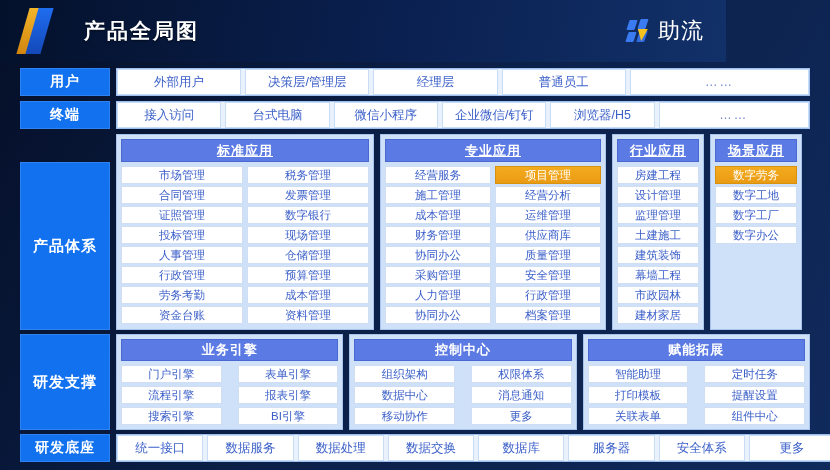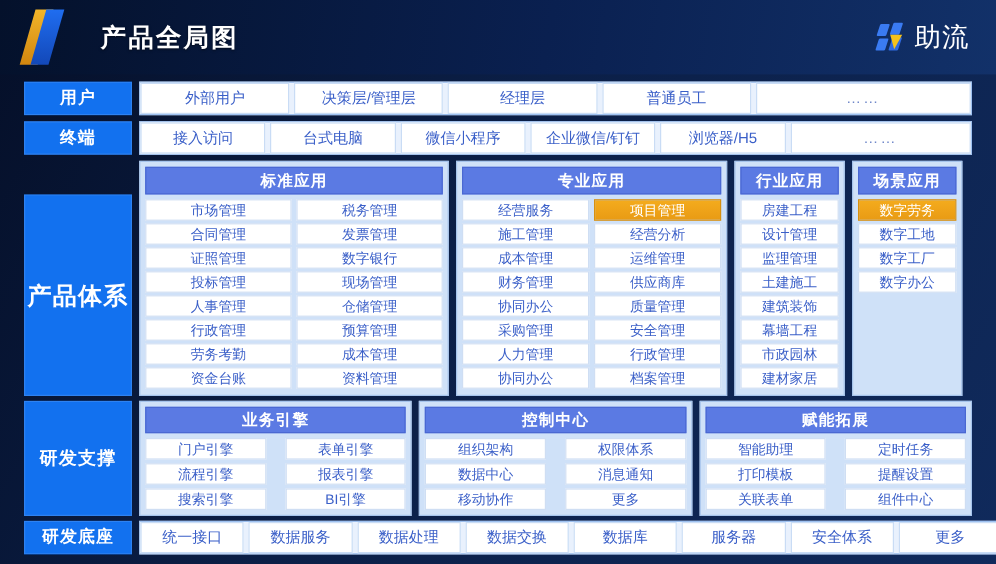--- a/index.html
+++ b/index.html
@@ -9,21 +9,21 @@
     overflow: hidden;
   }
   body {
     background: #091a3c;
     background: linear-gradient(120deg, #050f28 0%, #0b1f47 45%, #102a5c 100%);
     position: relative;
   }
 
   
   .header {
-    position: absolute; left: 0; top: 0; width: 830px; height: 62px;
+    position: absolute; left: 0; top: 0; width: 726px; height: 62px;
     background: linear-gradient(100deg, #04112b 0%, #0a2050 55%, #123169 100%);
     display: flex; align-items: center;
   }
   .hdr-mark {
     position: relative; width: 48px; height: 46px; margin-left: 22px; flex: none;
   }
   .hdr-mark .bar-b, .hdr-mark .bar-y {
     position: absolute; top: 0; height: 46px; width: 15px;
     transform: skewX(-16deg);
   }
@@ -73,32 +73,32 @@
     flex: 1; text-align: center;
   }
   .cell.ellipsis { color:#6f87c9; letter-spacing: 2px; }
 
   
   #users-band  { left: 20px; top: 68px;  width: 790px; height: 28px; }
   #term-band   { left: 20px; top: 101px; width: 790px; height: 28px; border-radius: 13px; }
 
   
   #product-band { left: 20px; top: 134px; width: 790px; height: 196px; }
-  #product-band .side-label { font-size: 20px; margin-top: 28px; }
+  #product-band .side-label { font-size: 15px; margin-top: 28px; }
   .prod-body {
     flex: 1; margin-left: 6px; display: flex; gap: 6px;
   }
   .cat-panel {
     background: #cfe1f8; border: 1px solid #a6c4ec; padding: 4px;
     display: flex; flex-direction: column;
   }
   .cat-head {
     background: #5b7ae3; color: #fff; font-weight: bold; font-size: 13px;
     height: 23px; display: flex; align-items: center; justify-content: center;
-    letter-spacing: 1px; margin-bottom: 4px; border: 1px solid #4a68d2;
+    letter-spacing: 1px; margin-bottom: 4px; border: 1px solid #4a68d2; text-decoration: underline;
   }
   .cat-cols { display: flex; gap: 4px; flex: 1; }
   .cat-col  { display: flex; flex-direction: column; gap: 2px; flex: 1; }
   .tile {
     background: #ffffff; border: 1px solid #cfdef3; color: #3a5fc8;
     font-size: 11.5px; height: 18px;
     display: flex; align-items: center; justify-content: center; text-align: center;
   }
   .tile.hl { background: linear-gradient(180deg,#f4ab1d,#e99b14); color:#fff; border-color:#d8900f; }
 

